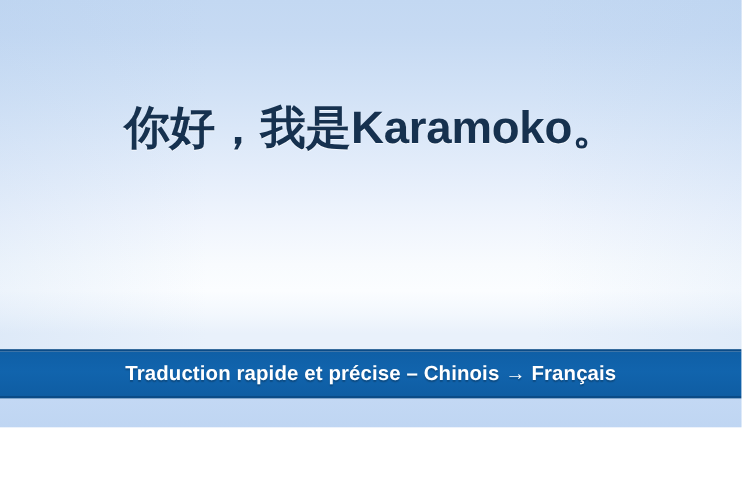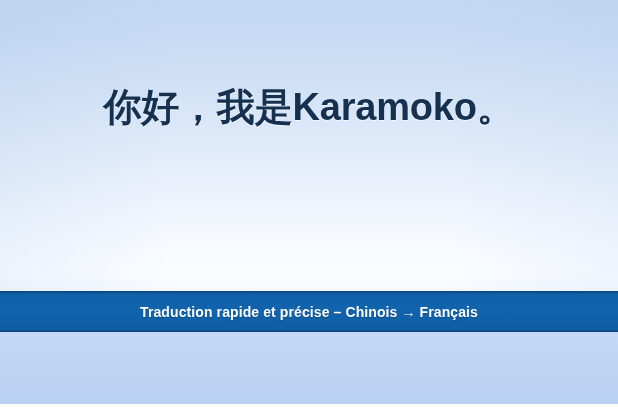--- a/index.html
+++ b/index.html
@@ -10,21 +10,21 @@
     width: 618px;
     height: 412px;
     overflow: hidden;
     font-family: "Liberation Sans", sans-serif;
     background: #ffffff;
   }
 
   #slide {
     position: relative;
     width: 618px;
-    height: 404px;
+    height: 356px;
     overflow: hidden;
     background:
       linear-gradient(
         to bottom,
         #c3d8f2 0%,
         #c6daf3 8%,
         #d2e2f6 22%,
         #e2ecfa 38%,
         #f0f5fd 52%,
         #f8fbfe 62%,
@@ -108,21 +108,21 @@
     border-bottom: 2px solid #0b4b87;
     display: flex;
     align-items: center;
     justify-content: center;
     z-index: 4;
   }
 
   .banner-text {
     font-family: "Liberation Sans", sans-serif;
     font-weight: bold;
-    font-size: 14px;
+    font-size: 17px;
     line-height: 20px;
     color: #ffffff;
     letter-spacing: 0.1px;
     white-space: nowrap;
     text-shadow: 0 1px 1px rgba(0,0,0,0.22);
   }
 </style>
 </head>
 <body>
 

